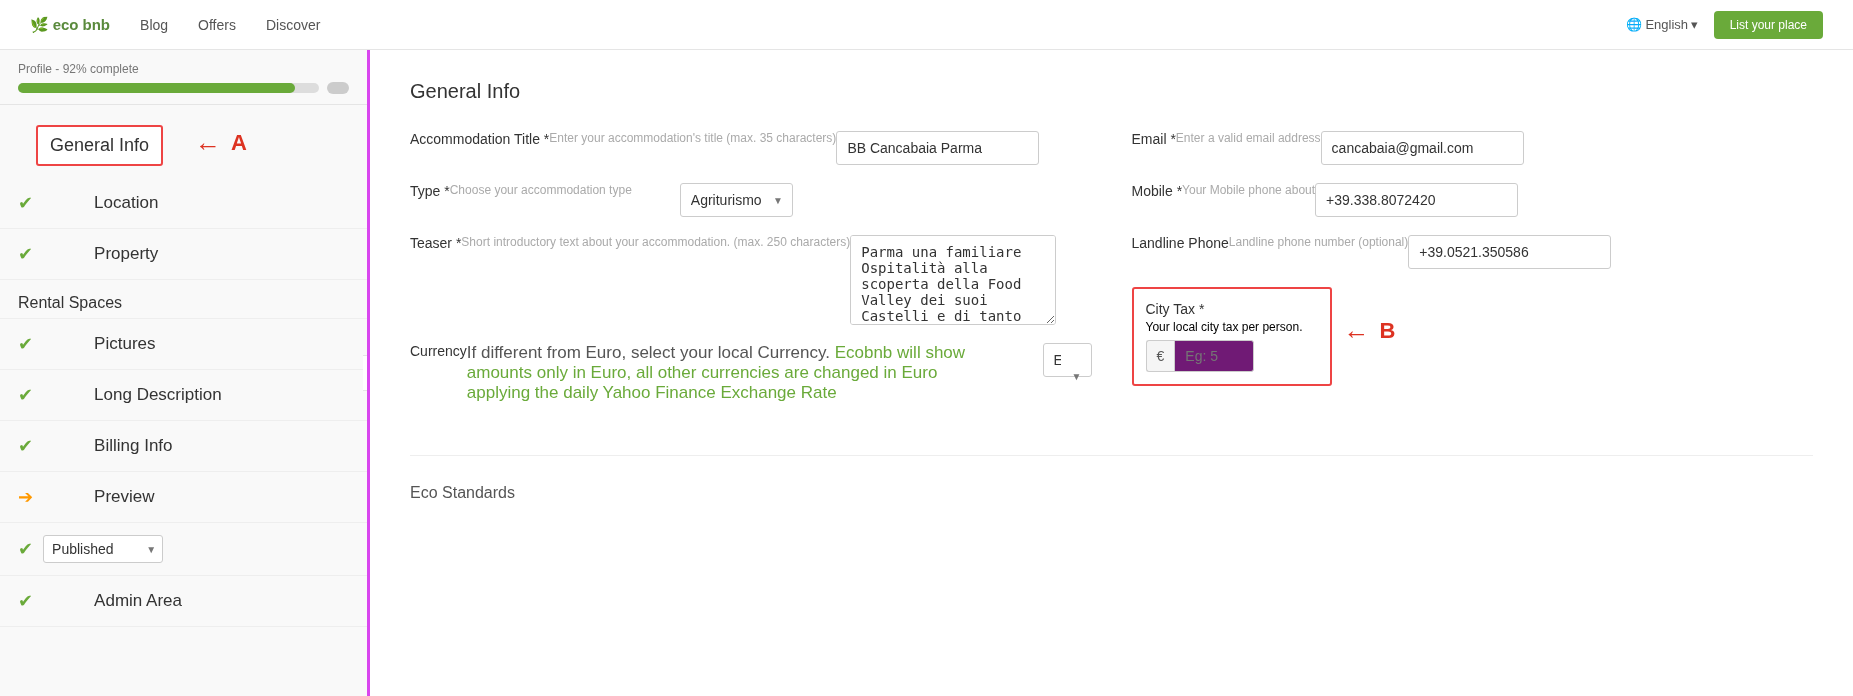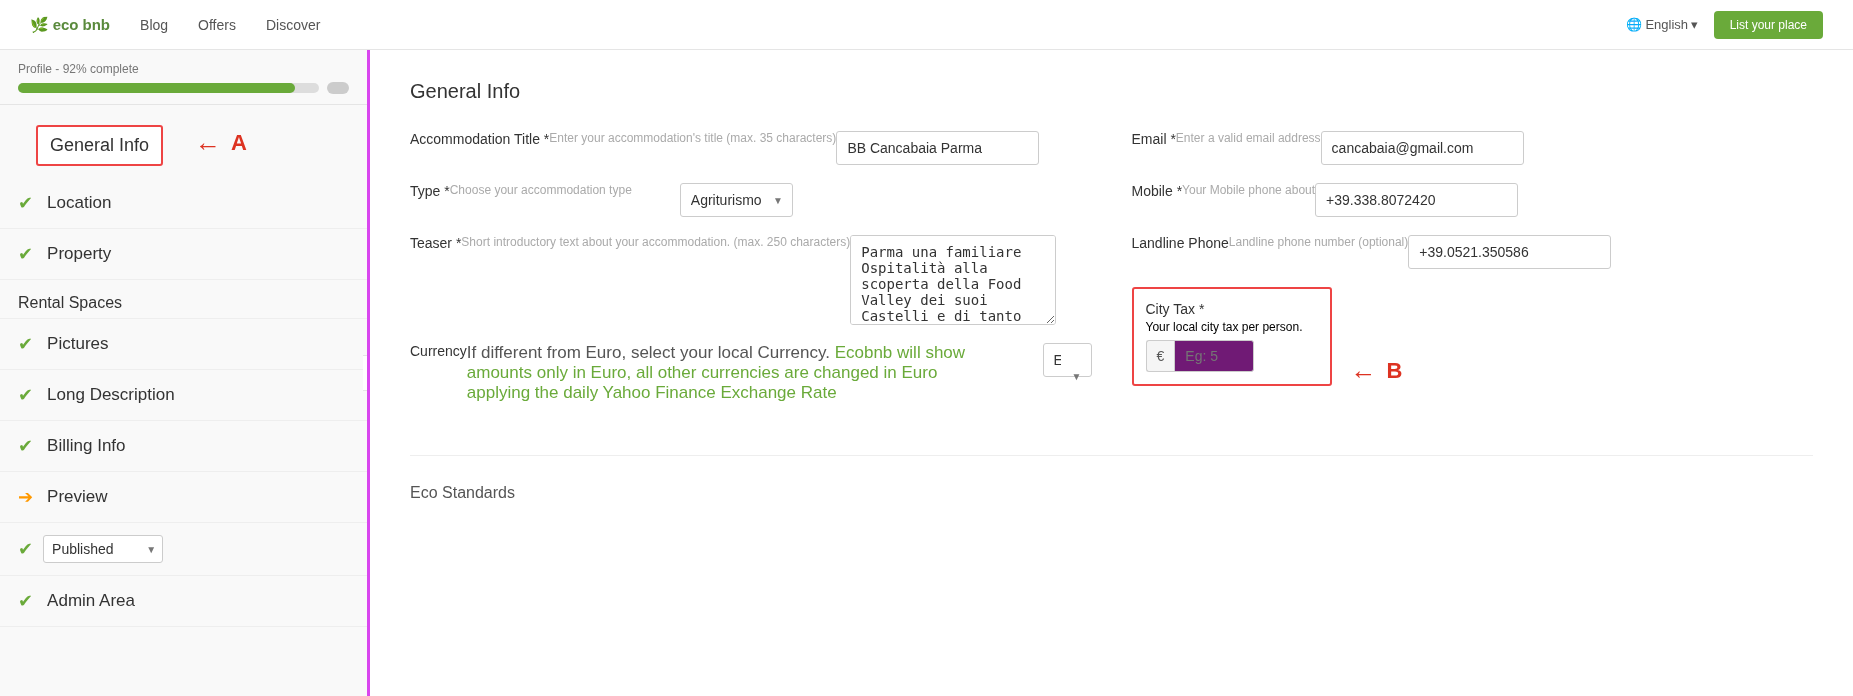--- a/index.html
+++ b/index.html
@@ -53,21 +53,21 @@
     }
     .label-a { color: #d32; font-size: 22px; font-weight: bold; }
 
     .sidebar-item {
       display: flex; align-items: center; padding: 14px 18px;
       border-bottom: 1px solid #eee; cursor: pointer; background: #f9f9f9;
       color: #333; font-size: 16px;
     }
     .sidebar-item .check { color: #6aaa3a; margin-right: 14px; font-size: 18px; }
     .sidebar-item .arrow-right { color: #f90; margin-right: 14px; font-size: 18px; }
-    .sidebar-item-label { font-size: 17px; }
+    .sidebar-item-label { font-size: 17px; margin-left: 47px; }
 
     .sidebar-section-label {
       padding: 14px 18px 6px 18px; font-size: 16px; color: #333; border-bottom: 1px solid #eee;
     }
 
     .sidebar-published {
       display: flex; align-items: center; padding: 12px 18px; border-bottom: 1px solid #eee;
     }
     .sidebar-published .check { color: #6aaa3a; margin-right: 10px; font-size: 18px; }
     .published-select {
@@ -308,21 +308,21 @@
           <input class="form-input" type="tel" value="+39.338.8072420" style="">
         </div>
 
         <div class="form-group">
           <label class="form-label">Landline Phone</label>
           <span class="form-hint">Landline phone number (optional)</span>
           <input class="form-input" type="tel" value="+39.0521.350586" style="">
         </div>
 
         <div class="form-group">
-          <div style="display: flex; align-items: flex-end; gap: 19px;">
+          <div style="display: flex; align-items: flex-start; gap: 12px;">
             <div class="city-tax-box">
               <div class="city-tax-label">City Tax *</div>
               <div class="city-tax-hint">Your local city tax per person.</div>
               <div class="city-tax-input-wrap">
                 <span class="city-tax-euro">€</span>
                 <input class="city-tax-input" type="text" placeholder="Eg: 5" style="">
               </div>
             </div>
             <div class="b-arrow-wrap" style="margin-top: 28px;">
               <span class="red-arrow-right">←</span>

